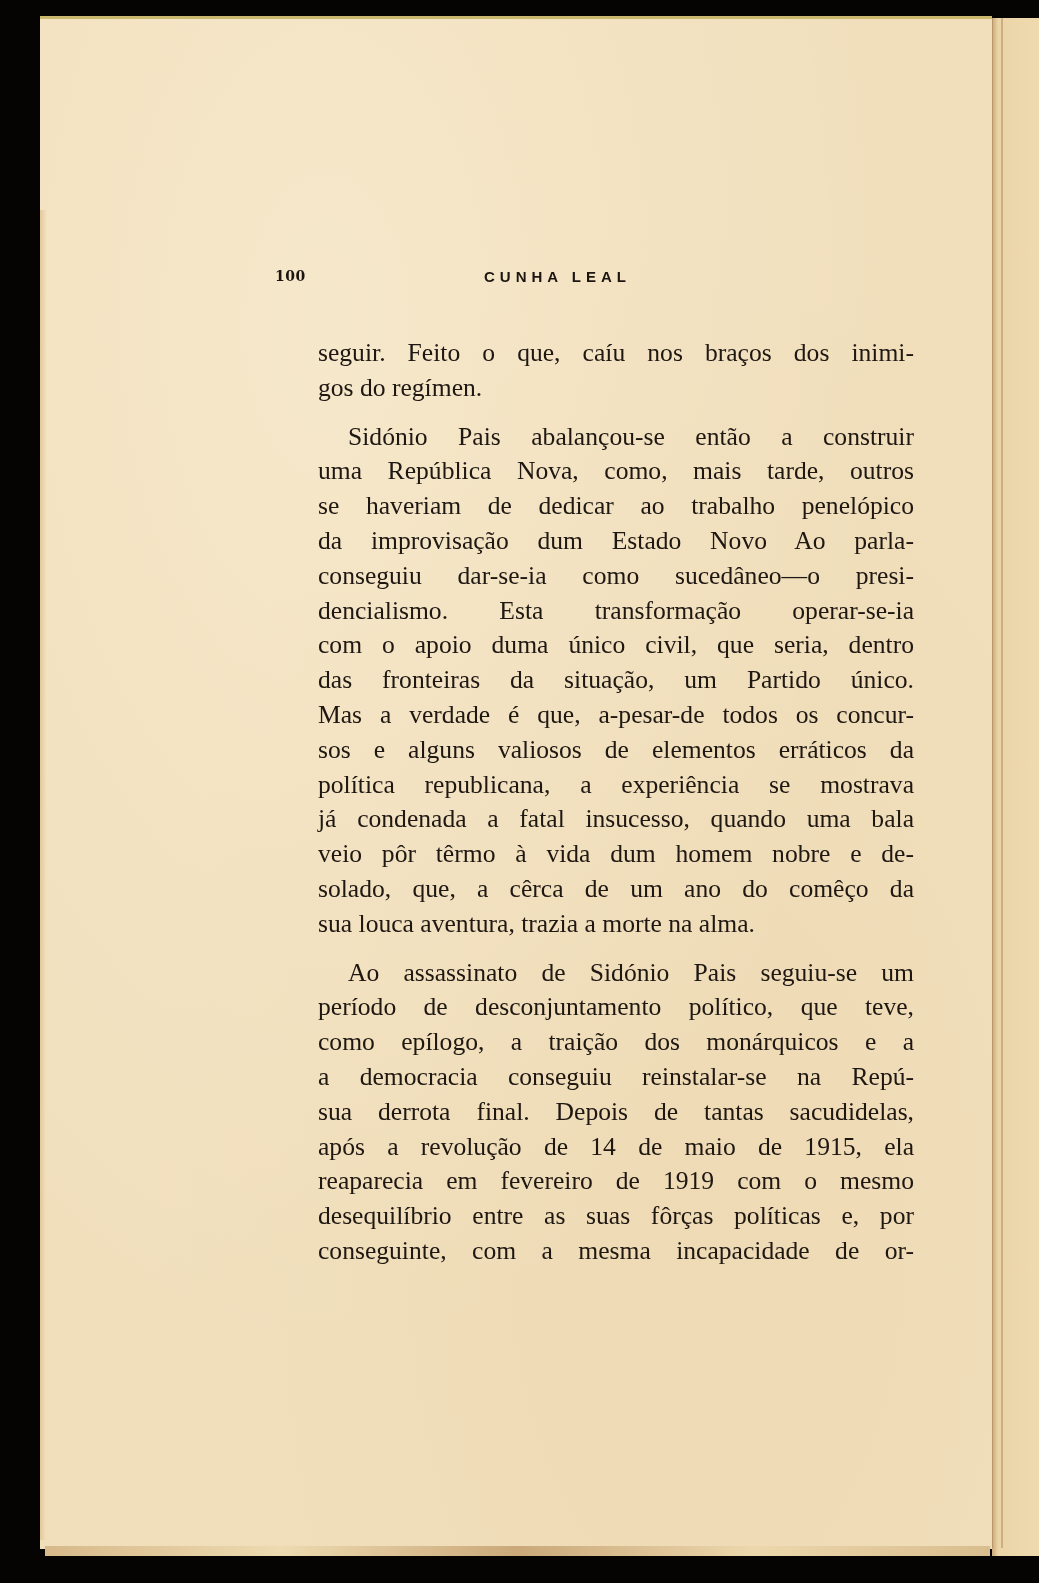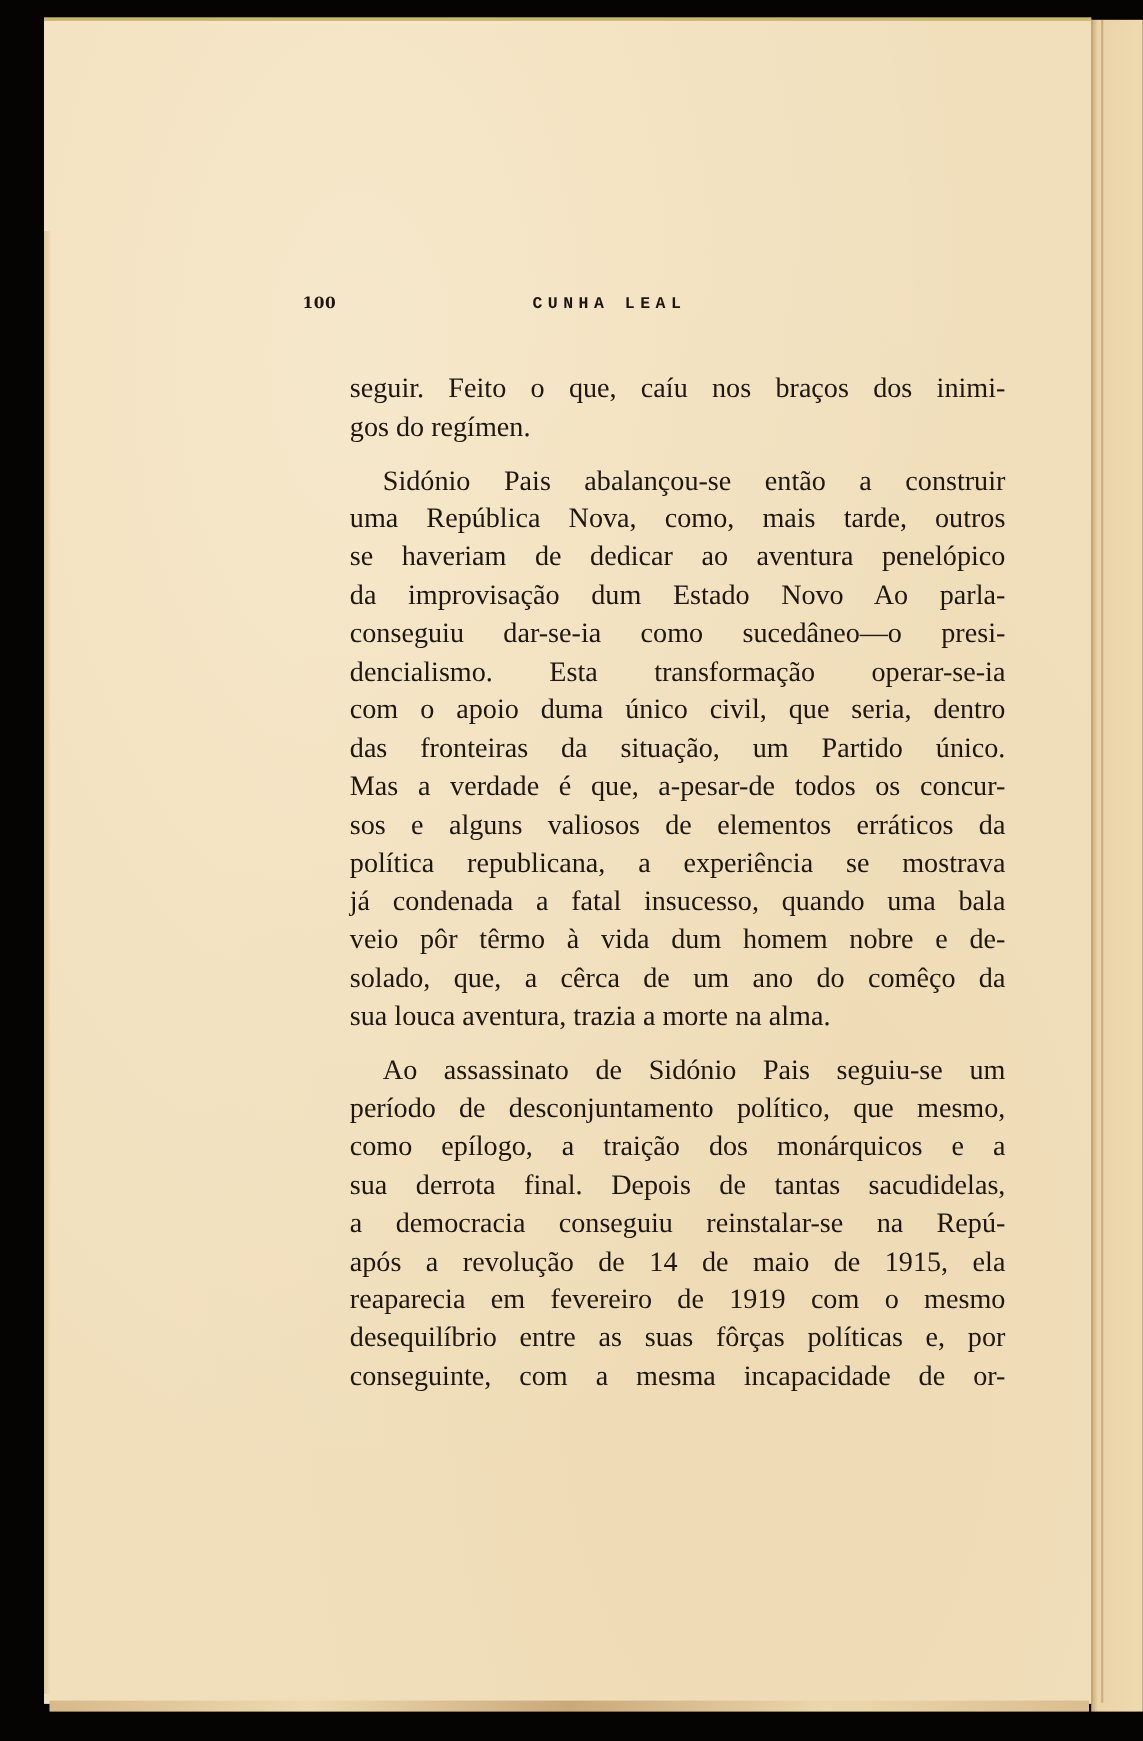--- a/index.html
+++ b/index.html
@@ -82,21 +82,21 @@
       left: 0;
       top: 0;
       font-size: 14px;
       font-weight: bold;
       letter-spacing: 0.5px;
     }
     .head-title {
       position: absolute;
       left: 209px;
       top: 0;
-      font-family: Liberation Mono, monospace;
+      font-family: Liberation Sans, sans-serif;
       font-size: 15px;
       font-weight: bold;
       letter-spacing: 5px;
     }
     .text-block {
       position: absolute;
       left: 272px;
       top: 336px;
       width: 642px;
       font-family: "Liberation Serif", serif;
@@ -146,42 +146,42 @@
     <div>
       <span class="line">seguir.  Feito o que, caíu nos braços dos inimi-</span>
       <span class="line last">gos do regímen.</span>
     </div>
 
     <div class="para-gap"></div>
 
     <div>
       <span class="line indent">Sidónio Pais abalançou-se então a construir</span>
       <span class="line"><span>uma </span><b>República Nova,</b><span> como, mais tarde, outros</span></span>
-      <span class="line">se haveriam de dedicar ao aventura penelópico</span>
+      <span class="line">se haveriam de dedicar ao trabalho penelópico</span>
       <span class="line"><span>da improvisação dum </span><b>Estado Novo</b><span>  Ao parla-</span></span>
       <span class="line">conseguiu dar-se-ia como sucedâneo—o presi-</span>
       <span class="line">dencialismo.  Esta transformação operar-se-ia</span>
       <span class="line">com o apoio duma único civil, que seria, dentro</span>
       <span class="line"><span>das fronteiras da situação, um </span><b>Partido único.</b></span>
       <span class="line">Mas a verdade é que, a-pesar-de todos os concur-</span>
       <span class="line">sos e alguns valiosos de elementos erráticos da</span>
       <span class="line">política republicana, a experiência se mostrava</span>
       <span class="line">já condenada a fatal insucesso, quando uma bala</span>
       <span class="line">veio pôr têrmo à vida dum homem nobre e de-</span>
       <span class="line">solado, que, a cêrca de um ano do comêço da</span>
       <span class="line last">sua louca aventura, trazia a morte na alma.</span>
     </div>
 
     <div class="para-gap"></div>
 
     <div>
       <span class="line indent">Ao assassinato de Sidónio Pais seguiu-se um</span>
-      <span class="line">período de desconjuntamento político, que mesmo,</span>
+      <span class="line">período de desconjuntamento político, que teve,</span>
       <span class="line">como epílogo, a traição dos monárquicos e a</span>
+      <span class="line">a democracia conseguiu reinstalar-se na Repú-</span>
       <span class="line">sua derrota final.  Depois de tantas sacudidelas,</span>
-      <span class="line">a democracia conseguiu reinstalar-se na Repú-</span>
       <span class="line">após a revolução de 14 de maio de 1915, ela</span>
       <span class="line">reaparecia em fevereiro de 1919 com o mesmo</span>
       <span class="line">desequilíbrio entre as suas fôrças políticas e, por</span>
       <span class="line">conseguinte, com a mesma incapacidade de or-</span>
     </div>
   </div>
 </div>
 
 </body></html>

